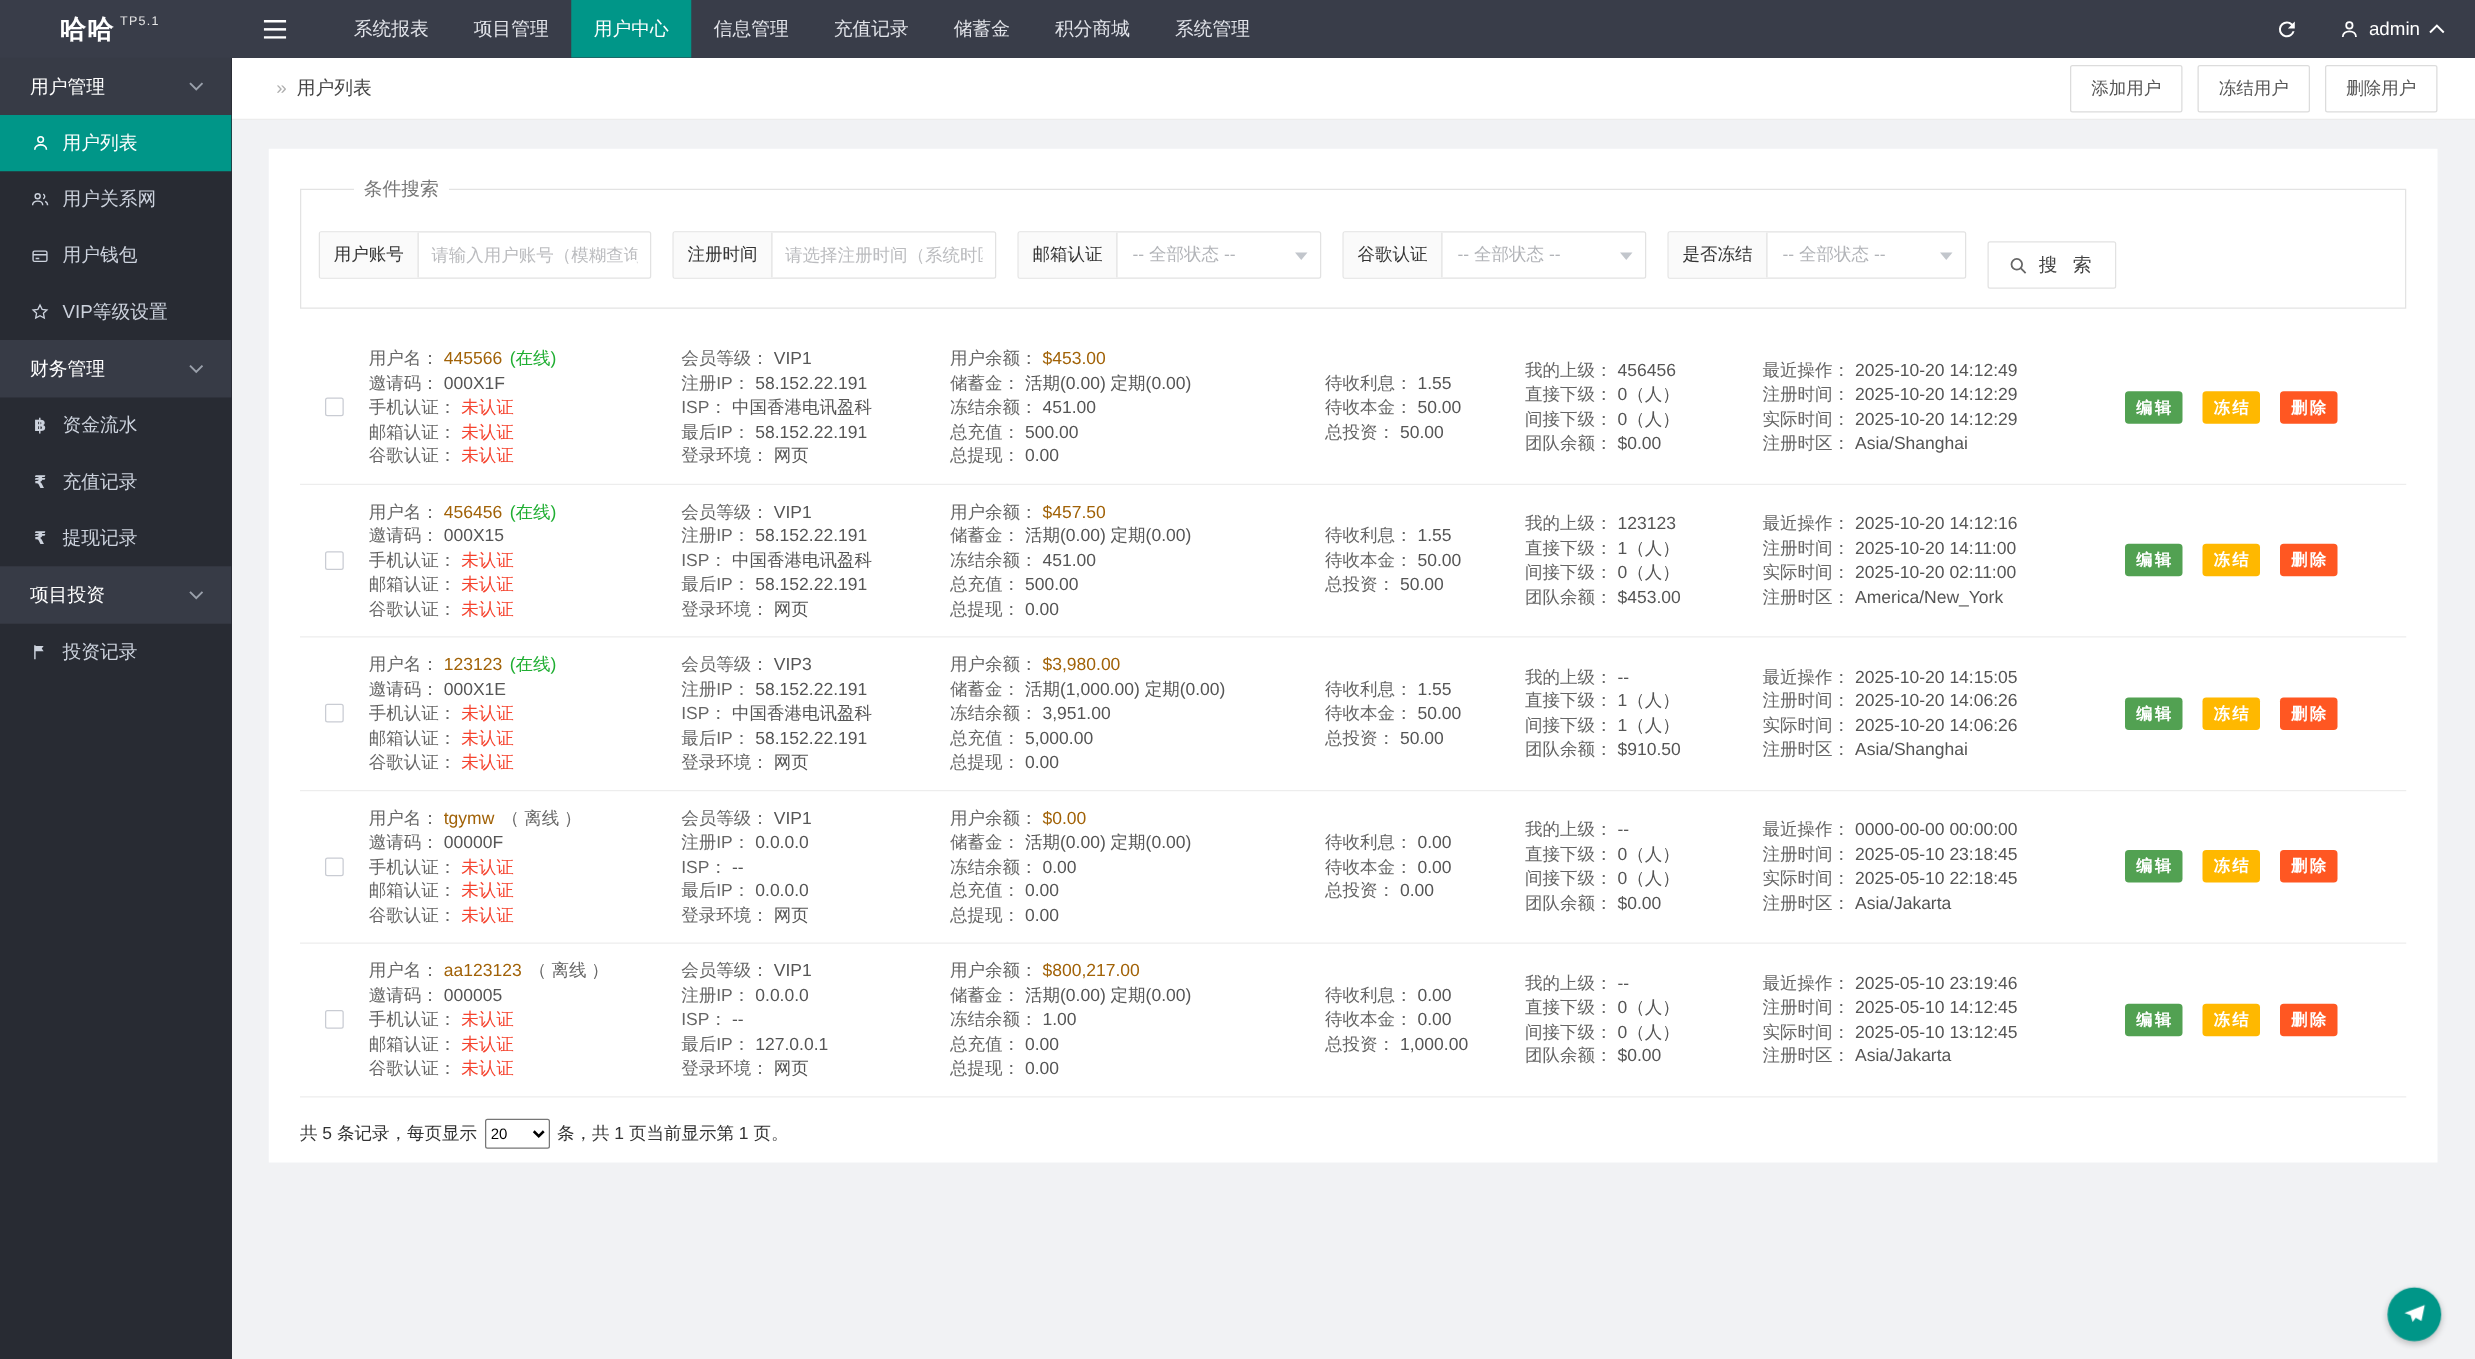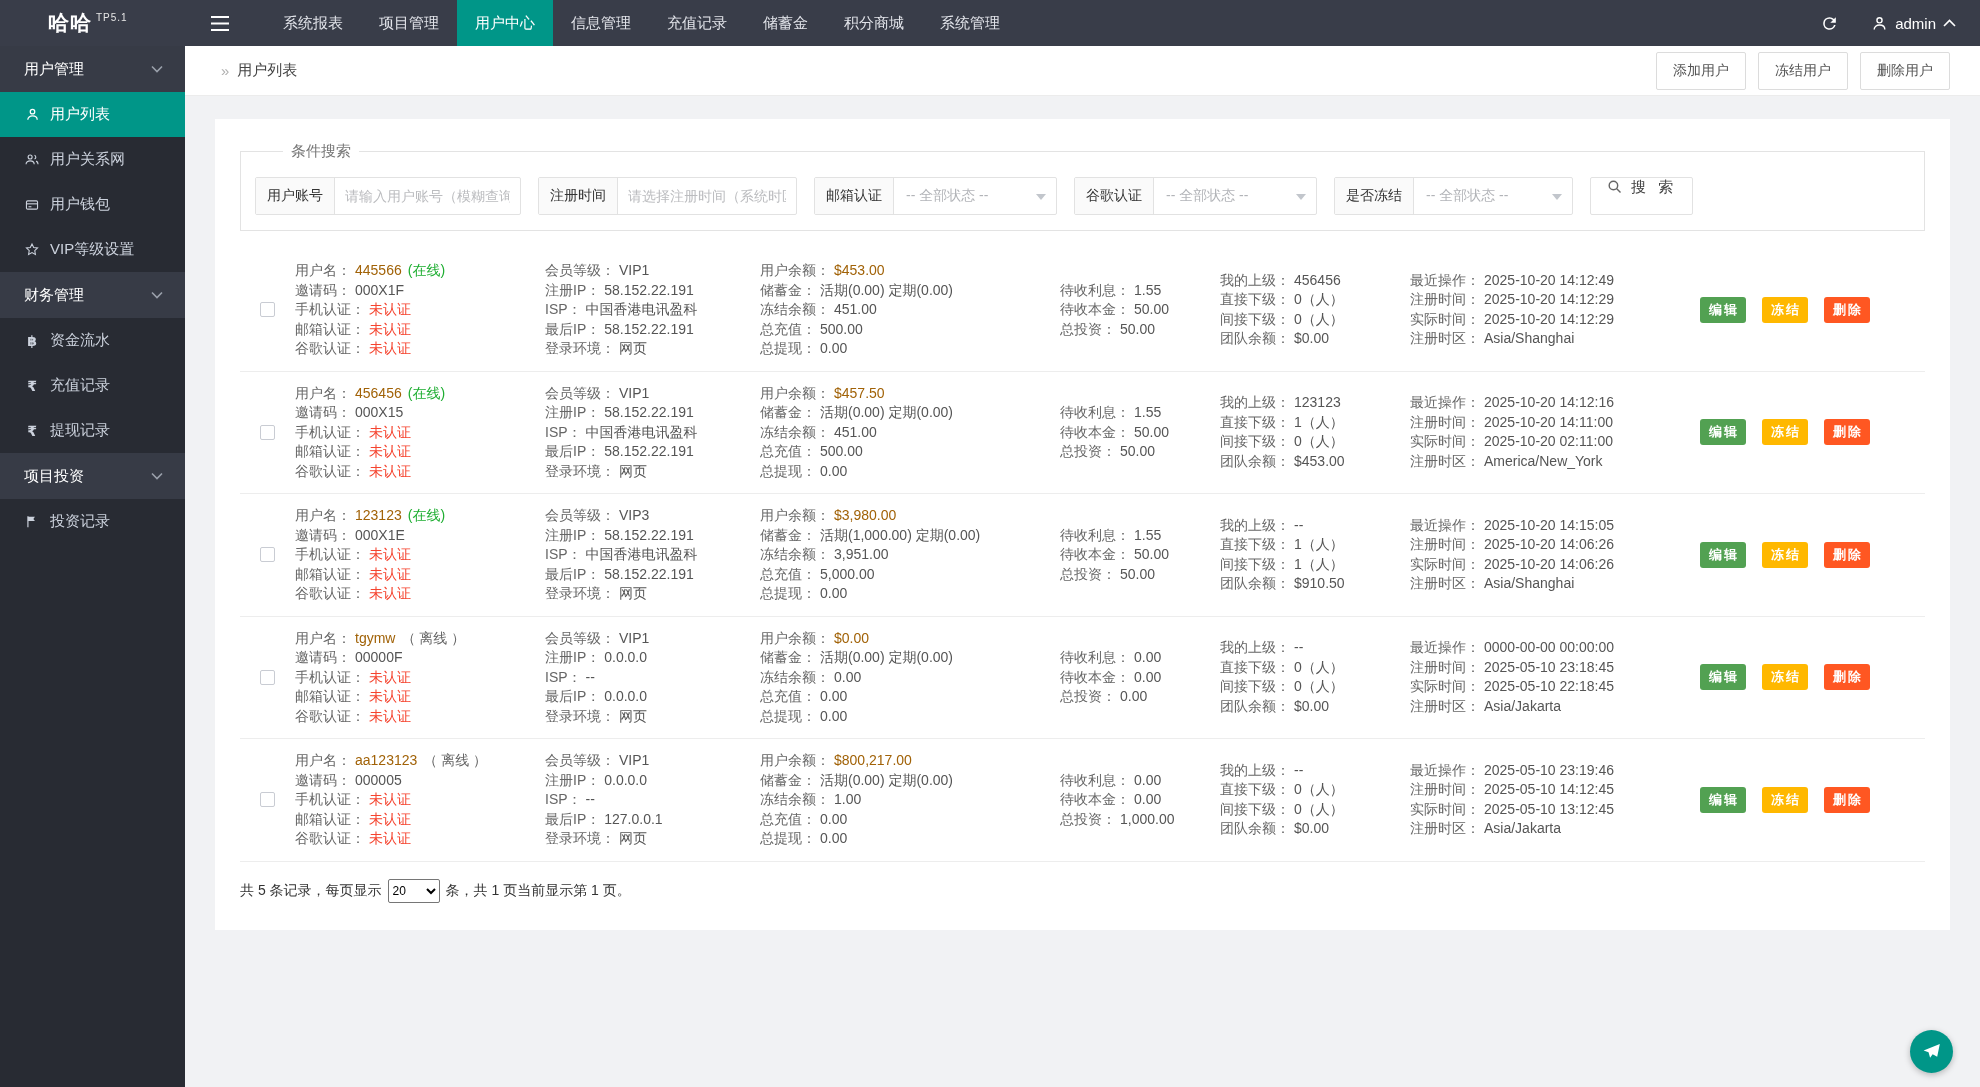--- a/index.html
+++ b/index.html
@@ -48,23 +48,23 @@
   fieldset.search-fieldset legend { color:#777; font-size:15px; padding:0 8px; margin-left:28px; }
   .search-row { display:flex; gap:17px; align-items:center; }
   .sg { display:flex; border:1px solid #e2e2e2; border-radius:2px; height:38px; background:#fff; }
   .sg .sg-label { background:#fafafa; border-right:1px solid #e2e2e2; display:flex; align-items:center;
                   padding:0 11px; color:#333; white-space:nowrap; }
   .sg input { border:none; outline:none; padding:0 10px; font-size:14px; color:#333; font-family:inherit; background:transparent; }
   .sg input::placeholder { color:#bbbcbf; }
   .sg .sel { position:relative; display:flex; align-items:center; padding:0 26px 0 12px; color:#b2b4b8; cursor:pointer; }
   .caret { position:absolute; right:10px; top:16px; width:0; height:0;
            border-left:5px solid transparent; border-right:5px solid transparent; border-top:6px solid #c2c6cc; }
-  .search-btn { display:flex; gap:8px; height:38px; padding:0 15px; background:#fff;
+  .search-btn { display:flex; align-items:center; gap:8px; height:38px; padding:0 15px; background:#fff;
                 border:1px solid #e2e2e2; border-radius:2px; font-size:15px; color:#444; cursor:pointer;
-                letter-spacing:4px; font-family:inherit; }
+                letter-spacing:4px; font-family:inherit;margin-top:16px; }
 
   
   .thead { display:flex; align-items:center; background:#f2f2f2; height:37px; color:#444; }
   .trow { display:flex; align-items:center; border-bottom:1px solid #ededed; padding:12px 0; }
   .c-check { width:55px; flex:none; display:flex; justify-content:center; }
   .c-info { width:250px; flex:none; }
   .c-profile { width:215px; flex:none; }
   .c-funds { width:300px; flex:none; }
   .c-invest { width:160px; flex:none; }
   .c-promo { width:190px; flex:none; }

